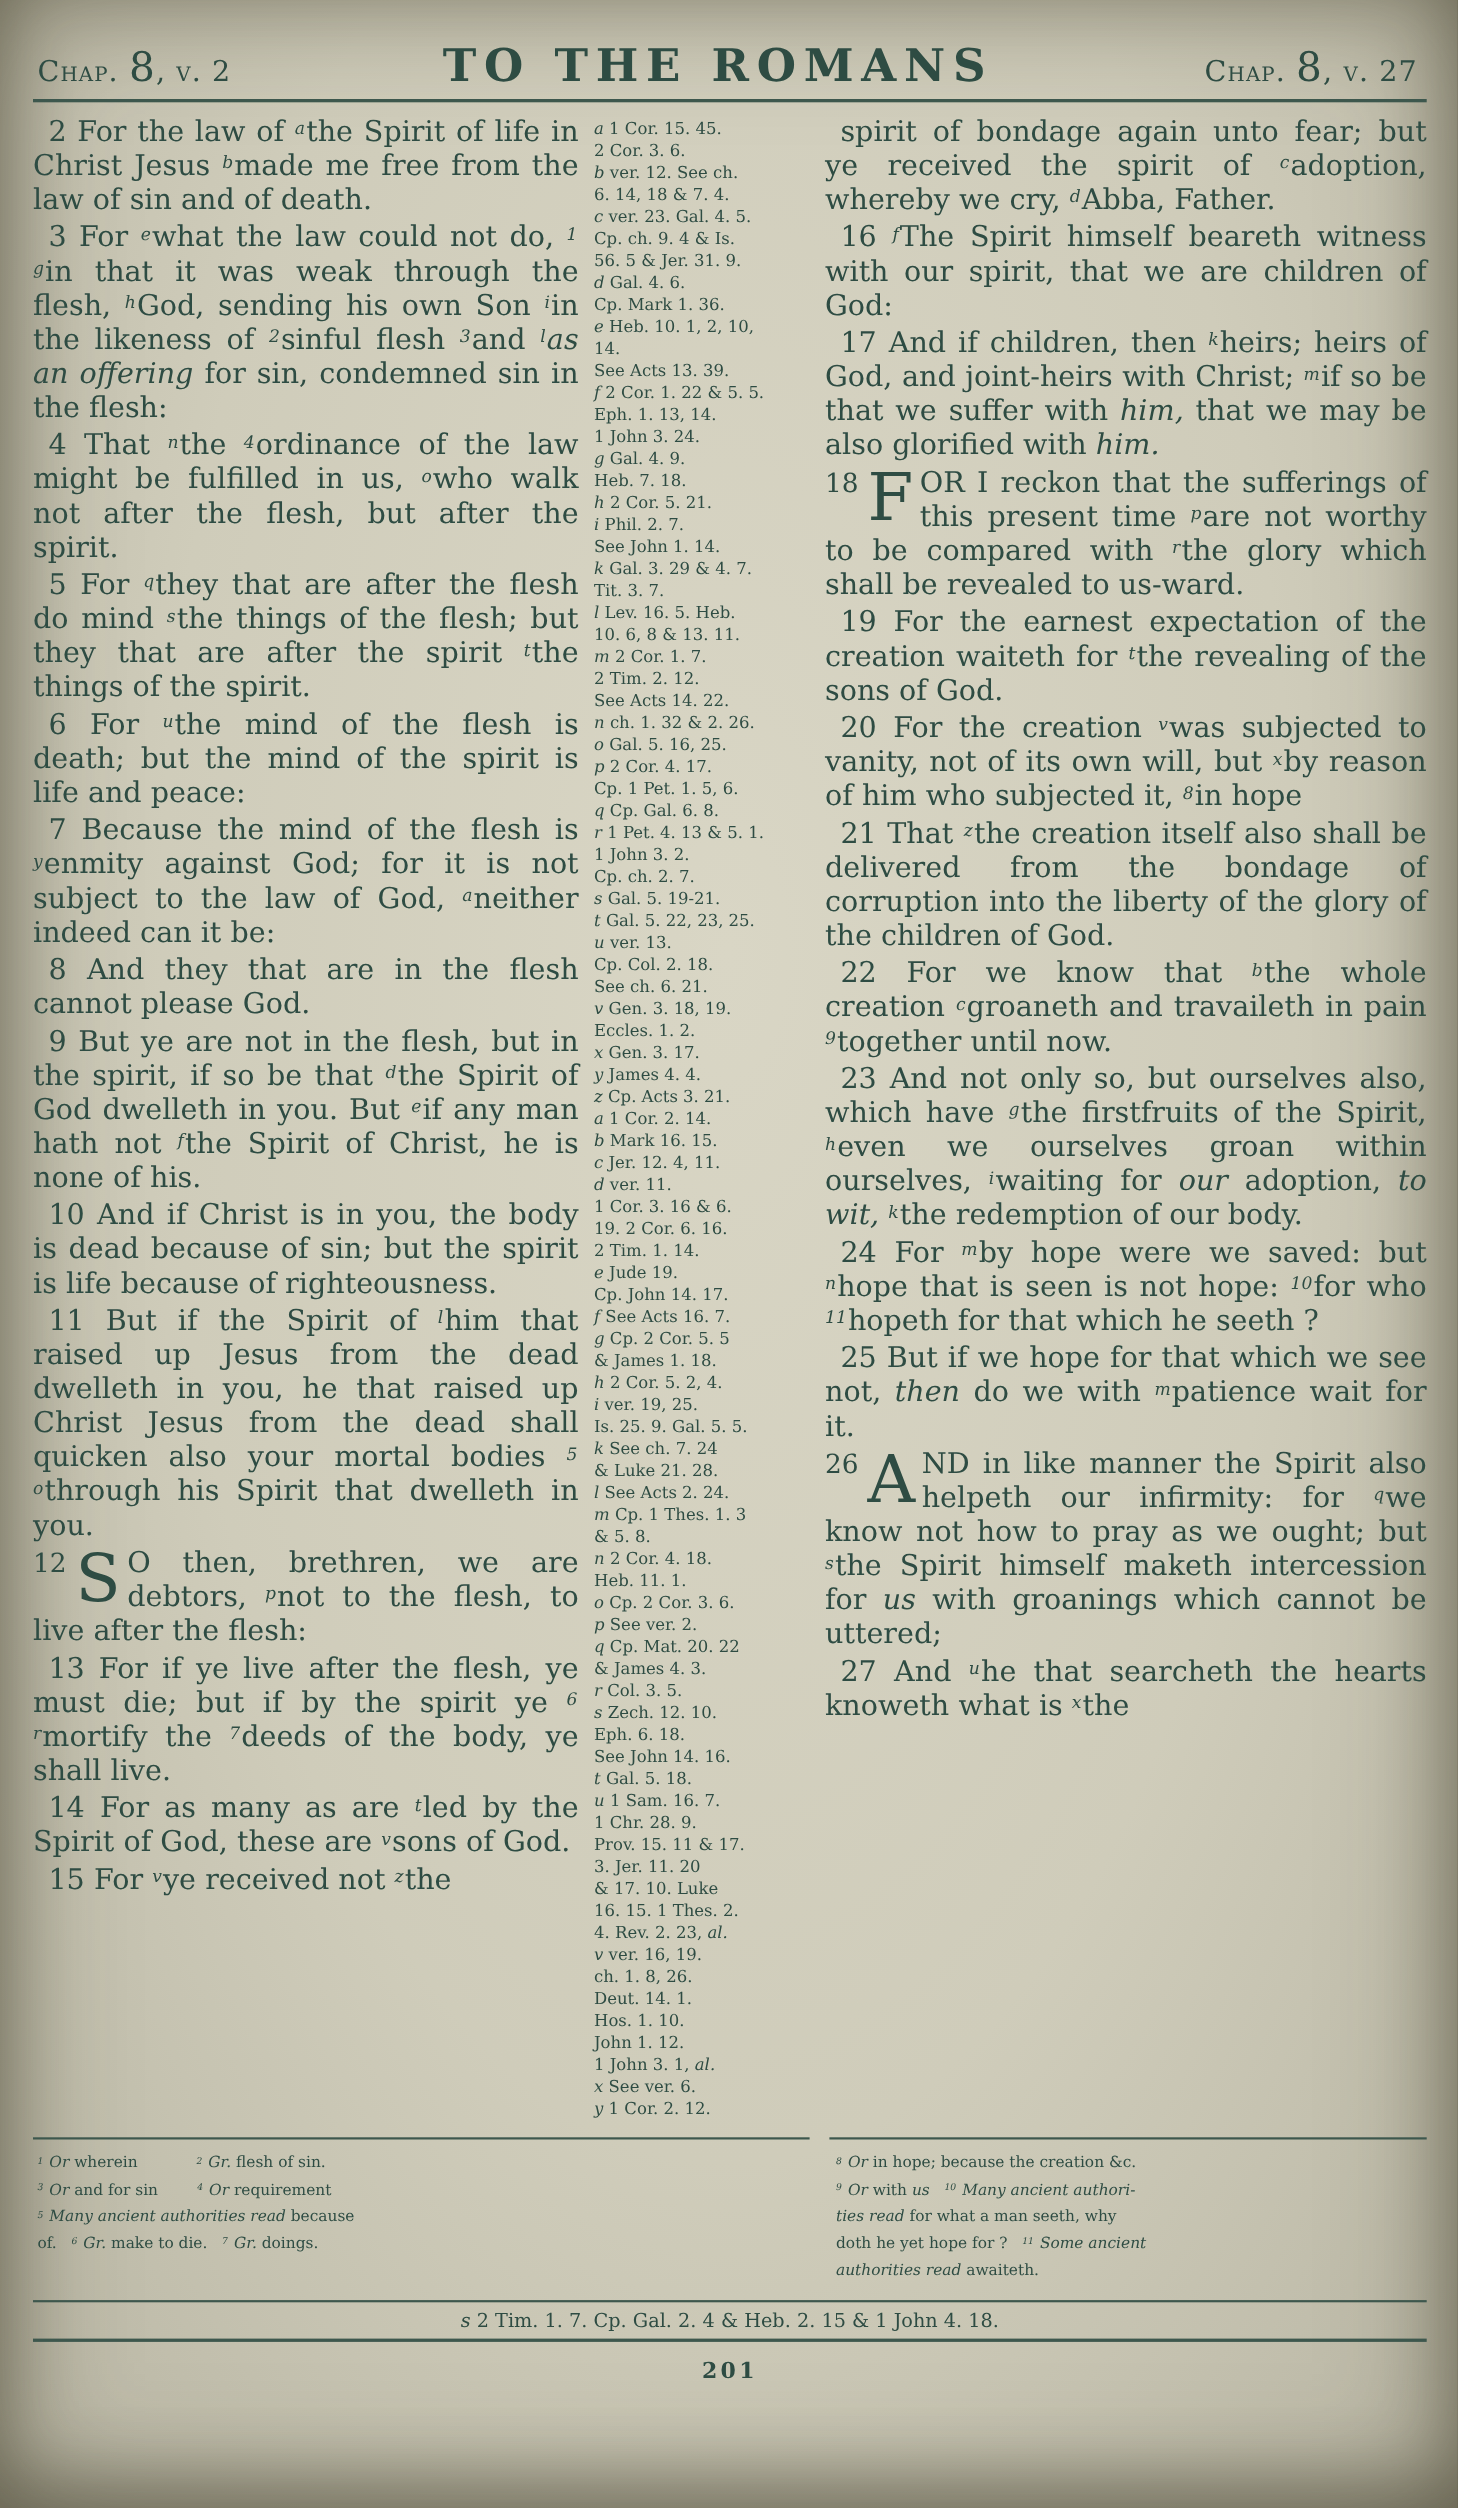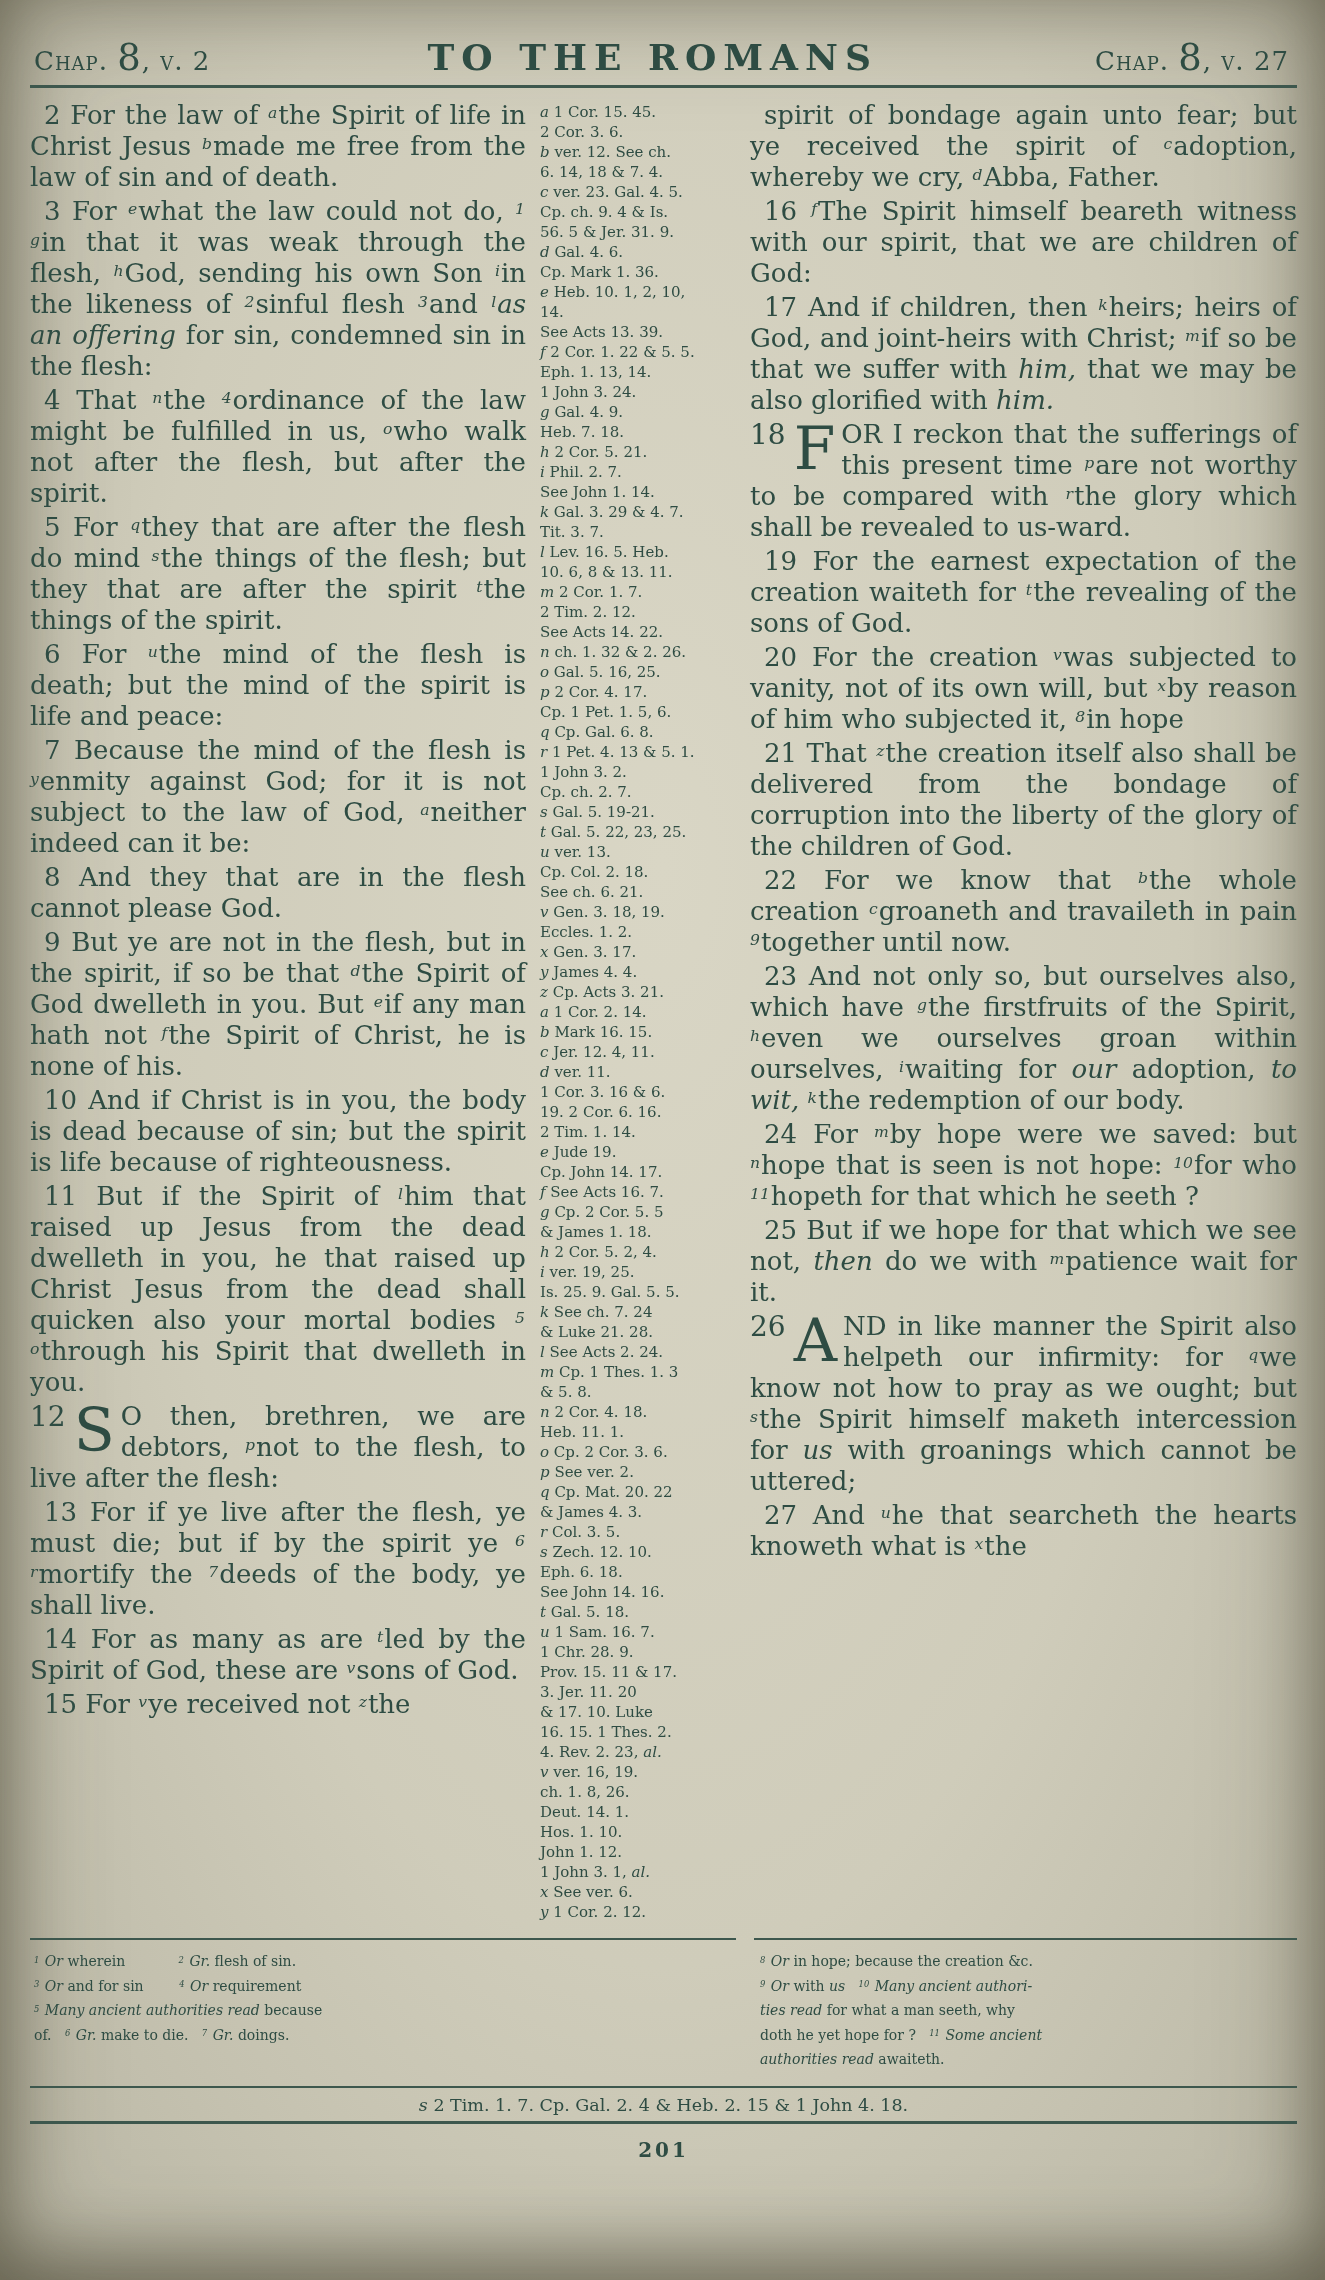--- a/index.html
+++ b/index.html
@@ -19,40 +19,40 @@
     box-shadow:inset 0 0 110px rgba(60,55,35,.5), inset 0 -25px 60px rgba(50,45,30,.35);
     overflow:hidden;
   }
   
   .header-row{
     display:flex;justify-content:space-between;align-items:baseline;
     padding:0 8px 6px 4px;
   }
   .chapref{font-size:26px;font-variant:small-caps;letter-spacing:1px;white-space:nowrap;}
   .chapref .bignum{font-size:37px;font-variant:normal;}
-  .book-title{font-size:36px;font-weight:bold;letter-spacing:7px;white-space:nowrap;}
+  .book-title{font-size:41px;font-weight:bold;letter-spacing:7px;white-space:nowrap;}
   .rule{border:none;margin:0;border-top:3px solid #3d574d;}
   .rule.thin{border-top-width:2px;}
   
   .main-row{display:flex;align-items:flex-start;margin-top:12px;justify-content:space-between;}
   .col-left{width:496px;flex:0 0 auto;}
   .col-refs{width:198px;flex:0 0 auto;margin:2px 12px 0 14px;}
   .col-right{flex:1 1 auto;min-width:0;}
   .verse{
     margin:0 0 3px 0;
     font-size:26px;line-height:31px;
     text-align:justify;text-indent:14px;
   }
   .verse.has-cap{text-indent:0;}
   .verse sup.ref,.fnline sup.ref,.center-ref sup.ref{
     font-size:60%;font-style:italic;line-height:0;
     position:relative;top:-0.38em;vertical-align:baseline;
     margin-right:1px;
   }
-  .capnum{float:left;font-size:28px;line-height:31px;margin-right:8px;}
+  .capnum{float:left;font-size:24px;line-height:31px;margin-right:8px;}
   .dropcap{float:left;font-size:60px;line-height:52px;height:56px;margin:3px 6px 0 0;}
   .refline{
     font-size:15px;line-height:20px;
     padding-left:9px;text-indent:-9px;
     text-align:left;
   }
   .refline em,.fnline em,.center-ref em{font-style:italic;}
   
   .footnotes-row{display:flex;margin-top:16px;}
   .fn-left{width:706px;flex:0 0 auto;border-top:2px solid #3d574d;padding:9px 14px 4px 4px;box-sizing:border-box;}

